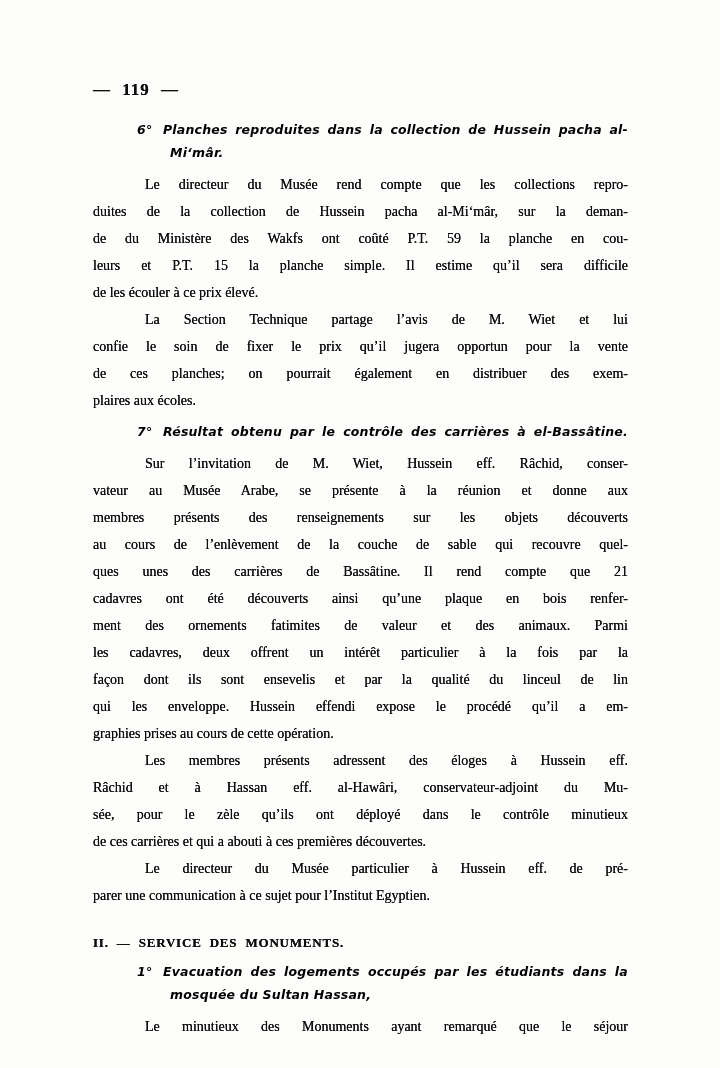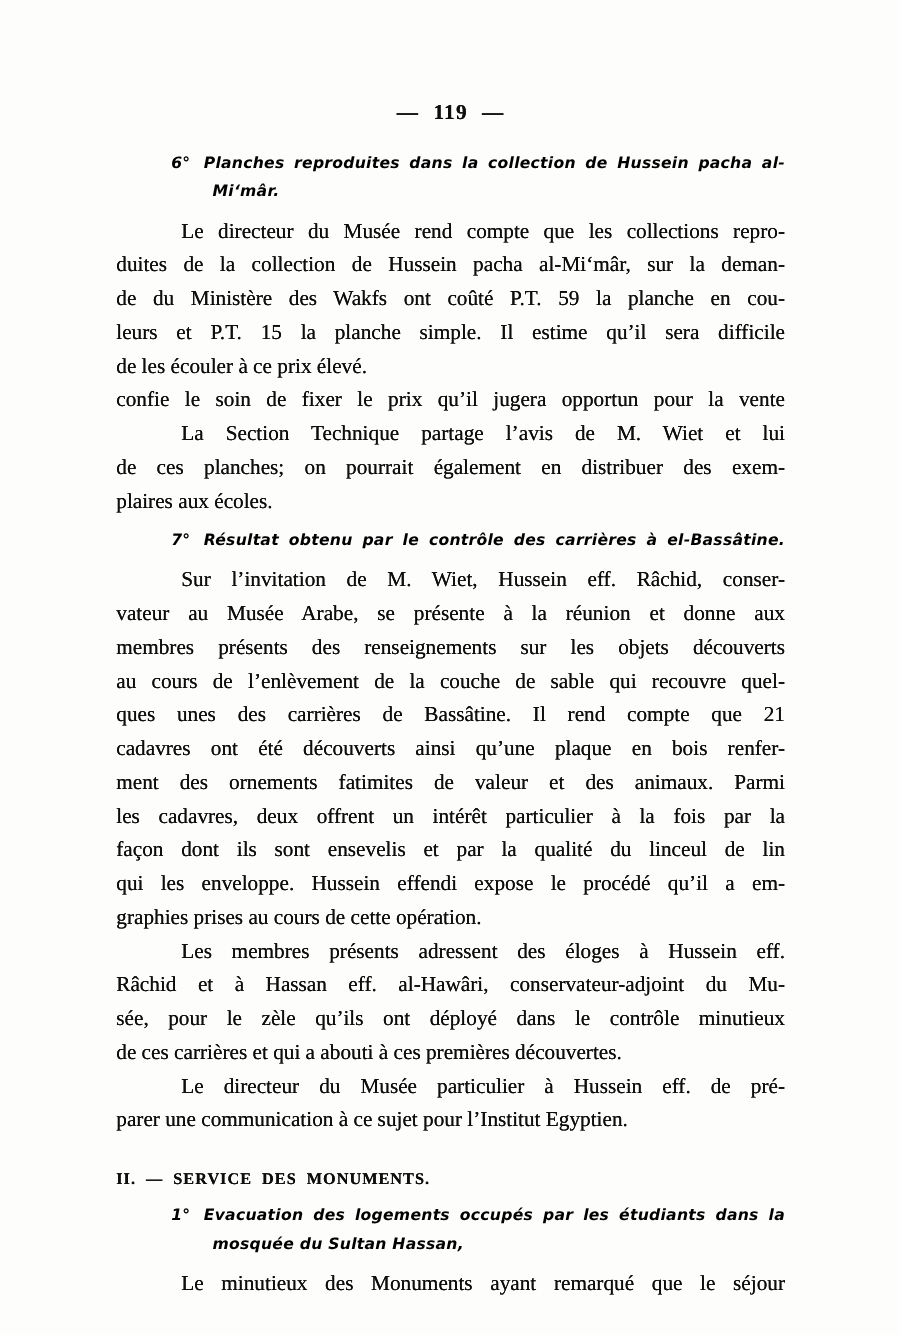--- a/index.html
+++ b/index.html
@@ -11,21 +11,20 @@
   }
   .page {
     position: relative;
     width: 720px; height: 1068px;
     box-sizing: border-box;
     padding: 80px 92px 0 93px;
     color: #0e0e0e;
   }
   .page-number {
     width: 535px;
-    text-align: center;
     font-size: 17px;
     font-weight: bold;
     letter-spacing: 1px;
     word-spacing: 6px;
     margin-bottom: 18px;
     text-shadow: 0 0 0.4px currentColor;
   }
   #content { width: 535px; }
   
   .subheading {
@@ -38,21 +37,21 @@
   }
   .subheading .h-line { line-height: 23px; font-style: italic; }
   .subheading .h-line.first { padding-left: 44px; }
   .subheading .h-line.cont  { padding-left: 77px; }
   .subheading .h-num {
     display: inline-block;
     min-width: 26px;
   }
   
   .b-line {
-    font-size: 17px;
+    font-size: 14px;
     line-height: 27px;
     white-space: normal;
     text-shadow: 0 0 0.35px currentColor;
   }
   .b-line.indent { padding-left: 52px; }
   .jfull {
     text-align: justify;
     text-align-last: justify;
     -moz-text-align-last: justify;
   }
@@ -77,22 +76,22 @@
         <div class="h-line cont">Mi‘mâr.</div>
       </div>
       <div class="paragraph">
         <div class="b-line jfull indent">Le directeur du Musée rend compte que les collections repro-</div>
         <div class="b-line jfull">duites de la collection de Hussein pacha al-Mi‘mâr, sur la deman-</div>
         <div class="b-line jfull">de du Ministère des Wakfs ont coûté P.T. 59 la planche en cou-</div>
         <div class="b-line jfull">leurs et P.T. 15 la planche simple. Il estime qu’il sera difficile</div>
         <div class="b-line">de les écouler à ce prix élevé.</div>
       </div>
       <div class="paragraph">
+        <div class="b-line jfull indent">La Section Technique partage l’avis de M. Wiet et lui</div>
         <div class="b-line jfull">confie le soin de fixer le prix qu’il jugera opportun pour la vente</div>
-        <div class="b-line jfull indent">La Section Technique partage l’avis de M. Wiet et lui</div>
         <div class="b-line jfull">de ces planches; on pourrait également en distribuer des exem-</div>
         <div class="b-line">plaires aux écoles.</div>
       </div>
       <div class="subheading">
         <div class="h-line jfull first"><span class="h-num">7°</span>Résultat obtenu par le contrôle des carrières à el-Bassâtine.</div>
       </div>
       <div class="paragraph">
         <div class="b-line jfull indent">Sur l’invitation de M. Wiet, Hussein eff. Râchid, conser-</div>
         <div class="b-line jfull">vateur au Musée Arabe, se présente à la réunion et donne aux</div>
         <div class="b-line jfull">membres présents des renseignements sur les objets découverts</div>

